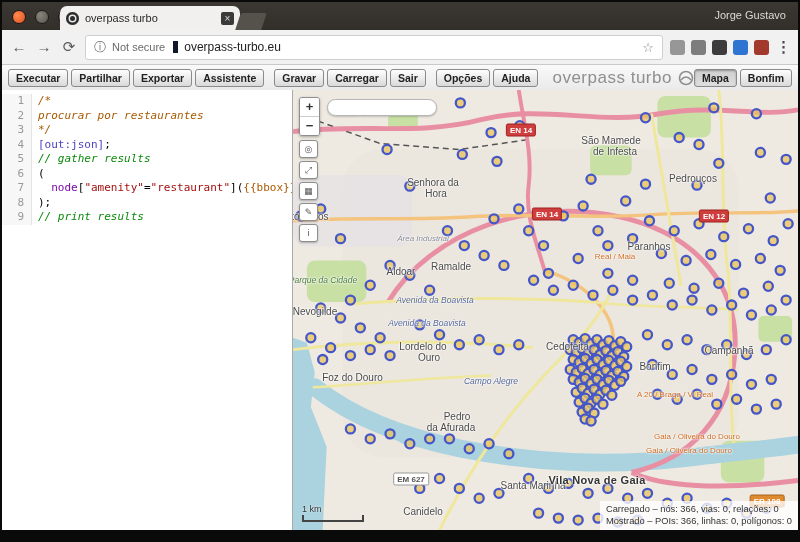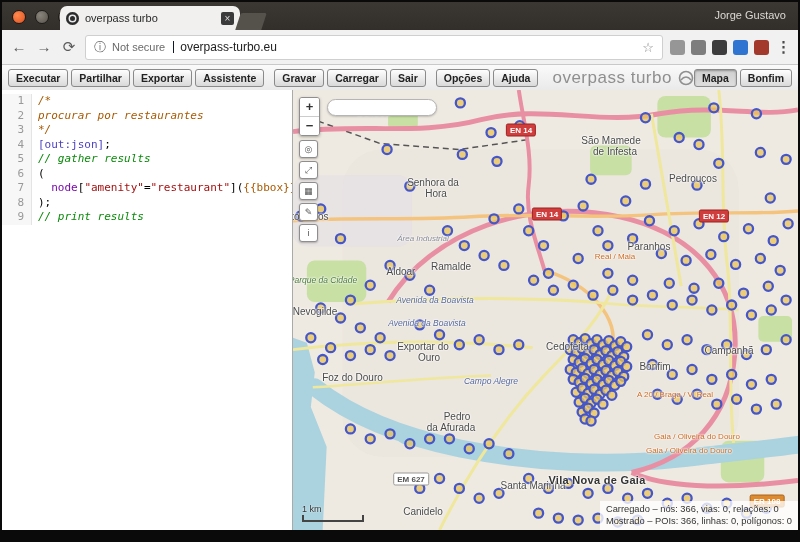--- a/index.html
+++ b/index.html
@@ -24,21 +24,21 @@
           transform:skewX(-18deg);border-radius:2px 2px 0 0;}
   .sysuser{position:absolute;right:12px;top:7px;font-size:11px;color:#dcd9d4;}
 
   
   .navbar{height:34px;background:#f1f1f1;border-bottom:1px solid #c9c9c9;display:flex;
           align-items:center;padding:0 8px;gap:7px;}
   .navic{font-size:15px;color:#5a5a5a;width:18px;text-align:center;line-height:18px;}
   .urlbar{flex:1;height:23px;background:#fff;border:1px solid #cfcfcf;border-radius:3px;
           display:flex;align-items:center;padding:0 8px;gap:6px;min-width:0;}
   .infoic{font-size:12px;color:#6b6b6b;}
-  .notsecure{font-size:11px;color:#6b6b6b;white-space:nowrap;border-right:1px solid #0f172a;padding-right:8px;}
+  .notsecure{font-size:11px;color:#6b6b6b;white-space:nowrap;border-right:5px solid #0f172a;padding-right:8px;}
   .urltext{font-size:12px;color:#222;flex:1;white-space:nowrap;overflow:hidden;}
   .star{font-size:13px;color:#8a8a8a;}
   .extrow{display:flex;gap:6px;align-items:center;}
   .ext{width:15px;height:15px;border-radius:3px;display:inline-block;}
   .menuic{font-size:15px;color:#4a4a4a;font-weight:bold;width:14px;text-align:center;}
 
   
   .apptoolbar{height:26px;background:linear-gradient(#fafafa,#e9e9e9);border-bottom:1px solid #b5b5b5;
               display:flex;align-items:center;padding:0 6px;}
   .btn-groups{display:flex;gap:10px;}
@@ -461,21 +461,21 @@
           <span class="mlabel town" style="left: 108px; top: 181px;">Aldoar</span>
           <span class="mlabel area" style="left: 130px; top: 148px;">Área Industrial</span>
           <span class="mlabel park" style="left: 30px; top: 190px;">Parque da Cidade</span>
           <span class="mlabel town" style="left: 22px; top: 221px;">Nevogilde</span>
           <span class="mlabel street" style="left: 142px; top: 210px;">Avenida da Boavista</span>
           <span class="mlabel street" style="left: 134px; top: 233px;">Avenida da Boavista</span>
           <span class="mlabel exit" style="left: 322px; top: 166px;">Real / Maia</span>
           <span class="mlabel town" style="left: 252px; top: 256px; padding-left: 45px;">Cedofeita</span>
           <span class="mlabel town" style="left: 436px; top: 260px;">Campanhã</span>
           <span class="mlabel town" style="left: 362px; top: 276px;">Bonfim</span>
-          <span class="mlabel town" style="left: 130px; top: 256px;">Exportar do</span>
+          <span class="mlabel town" style="left: 130px; top: 256px;">Lordelo do</span>
           <span class="mlabel town" style="left: 136px; top: 267px;">Ouro</span>
           <span class="mlabel town" style="left: 40px; top: 287px; padding-left: 39px;">Foz do Douro</span>
           <span class="mlabel street" style="left: 198px; top: 291px;">Campo Alegre</span>
           <span class="mlabel exit" style="left: 382px; top: 304px;">A 20 / Braga / V. Real</span>
           <span class="mlabel town" style="left: 164px; top: 326px;">Pedro</span>
           <span class="mlabel town" style="left: 158px; top: 337px;">da Afurada</span>
           <span class="mlabel exit" style="left: 404px; top: 346px;">Gaia / Oliveira do Douro</span>
           <span class="mlabel exit" style="left: 396px; top: 360px;">Gaia / Oliveira do Douro</span>
           <span class="mlabel town" style="left: 240px; top: 395px;">Santa Marinha</span>
           <span class="mlabel city" style="left: 304px; top: 390px;">Vila Nova de Gaia</span>

